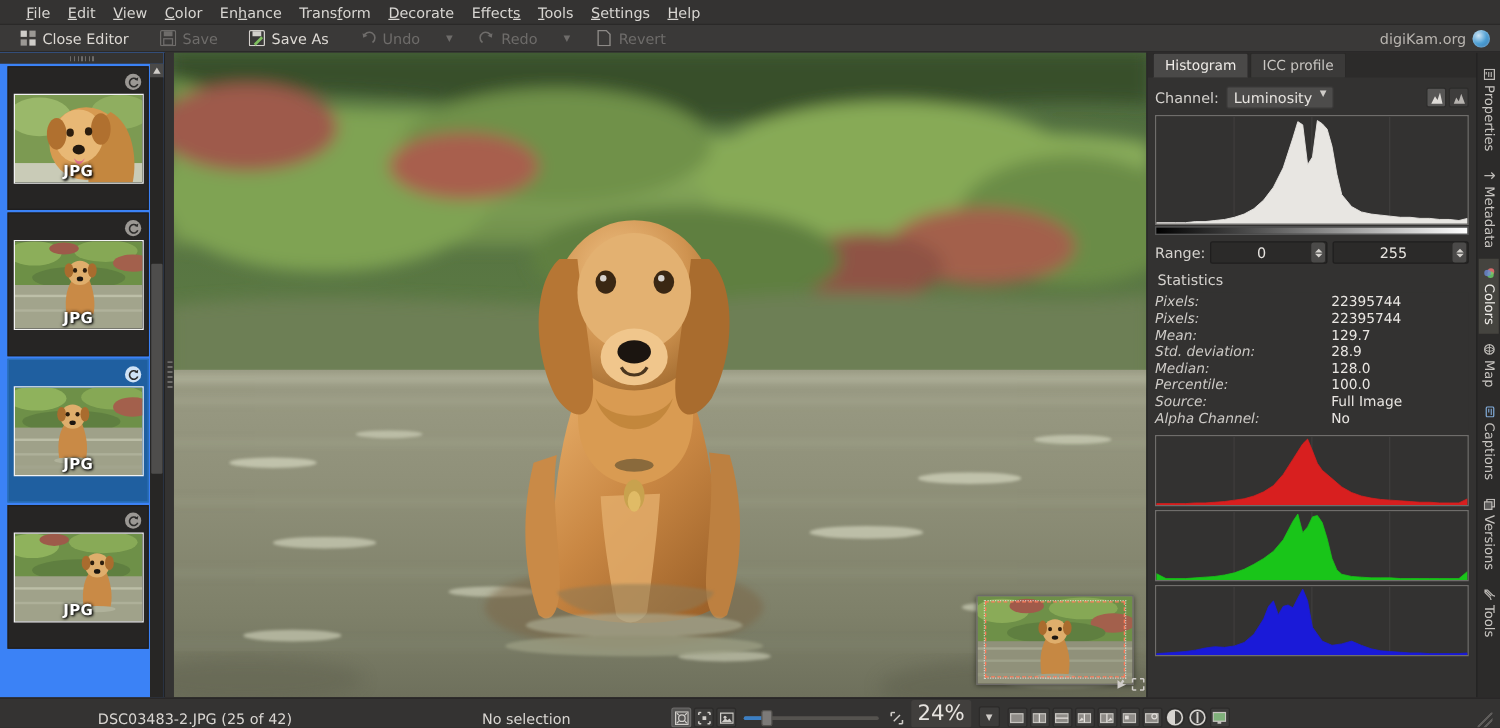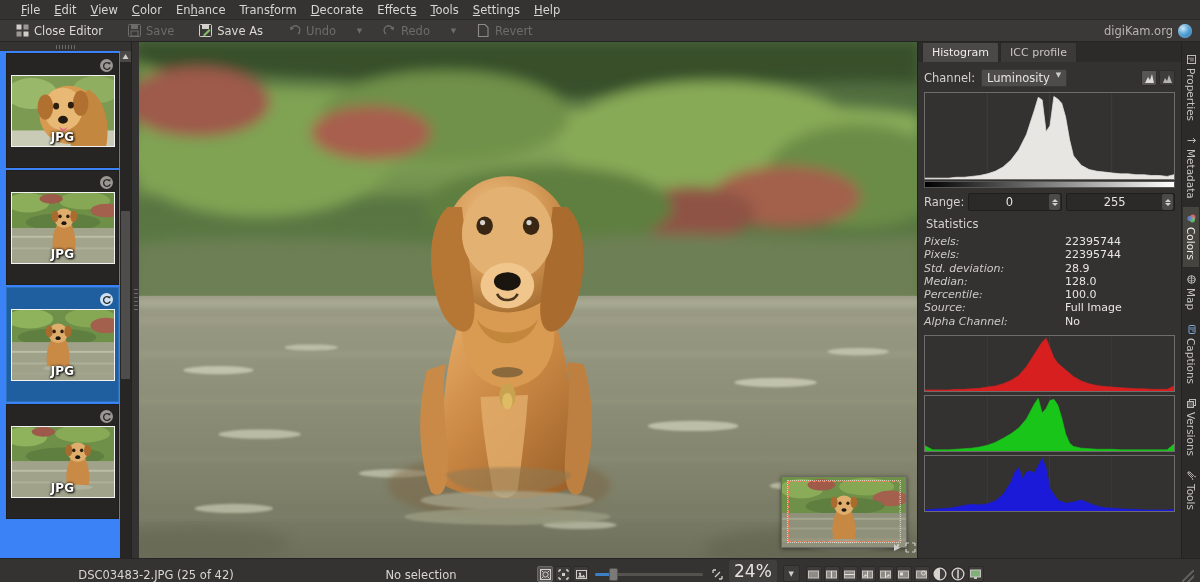--- a/index.html
+++ b/index.html
@@ -778,20 +778,24 @@
         <div class="stats" id="statsbox">
             <div class="stat-row">
               <span class="stat-k">Pixels:</span>
               <span class="stat-v">22395744</span>
             </div>
             <div class="stat-row">
               <span class="stat-k">Pixels:</span>
               <span class="stat-v">22395744</span>
             </div>
             <div class="stat-row">
+              <span class="stat-k">Mean:</span>
+              <span class="stat-v">129.7</span>
+            </div>
+            <div class="stat-row">
               <span class="stat-k">Std. deviation:</span>
               <span class="stat-v">28.9</span>
             </div>
             <div class="stat-row">
               <span class="stat-k">Median:</span>
               <span class="stat-v">128.0</span>
             </div>
             <div class="stat-row">
               <span class="stat-k">Percentile:</span>
               <span class="stat-v">100.0</span>

